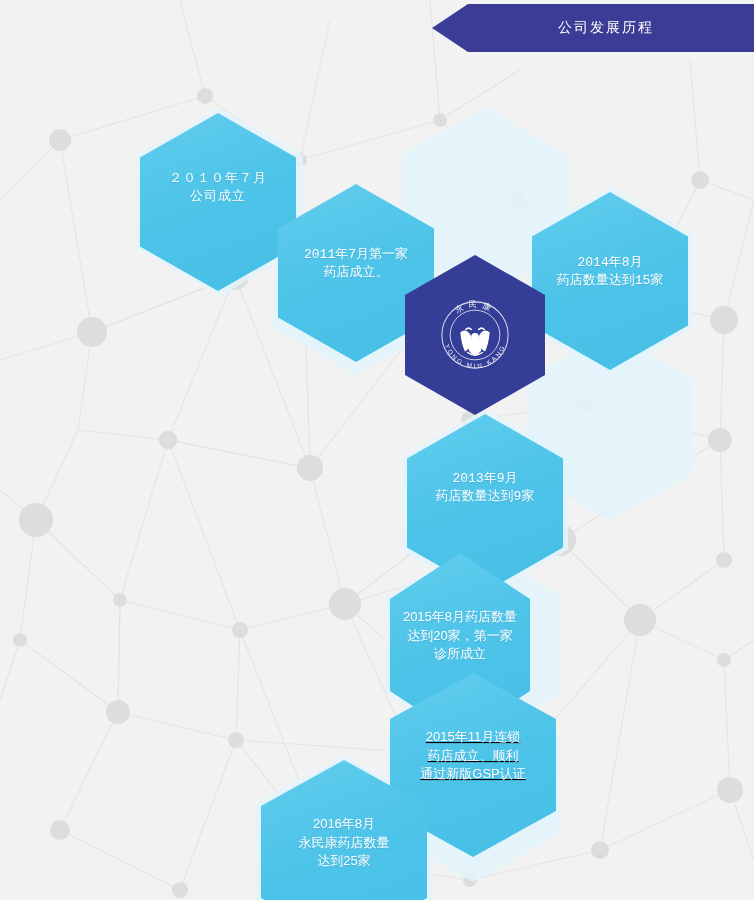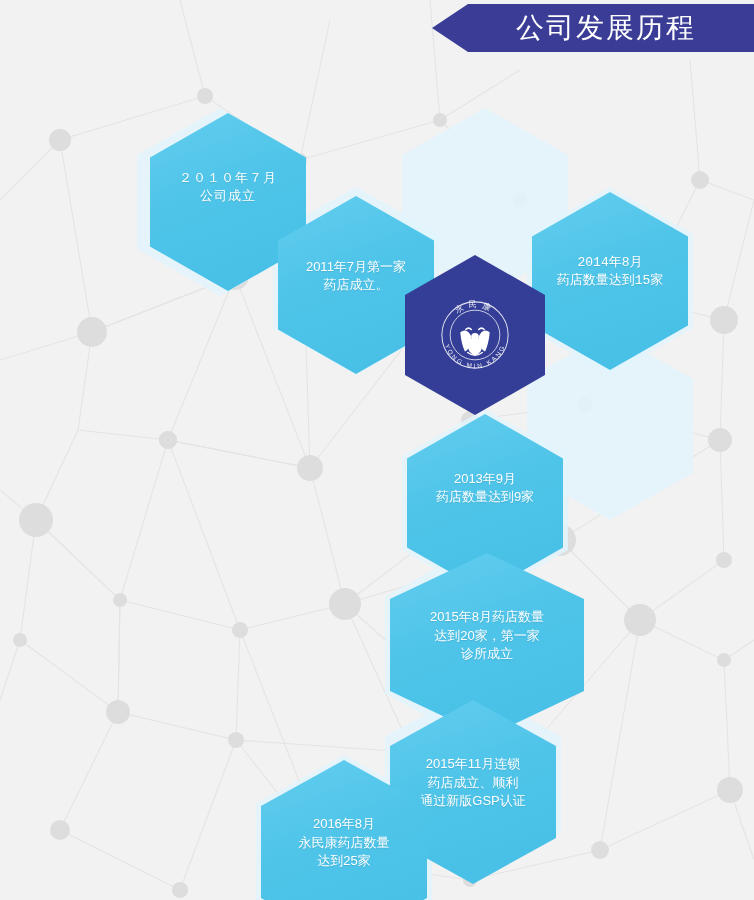--- a/index.html
+++ b/index.html
@@ -34,21 +34,21 @@
     width:322px; height:48px;
     background:#3a3c96;
     z-index:5;
     clip-path: polygon(0% 50%, 36px 0%, 100% 0%, 100% 100%, 36px 100%);
     display:flex;
     align-items:center;
     justify-content:center;
   }
   #banner-title {
     color:#ffffff;
-    font-size:28px;
+    font-size:14px;
     letter-spacing:2px;
     font-weight:500;
     padding-left:26px;
     white-space:nowrap;
   }
 
   
   .hex {
     position:absolute;
     z-index:3;
@@ -180,27 +180,27 @@
       <circle cx="724" cy="660" r="7"></circle>
       <circle cx="168" cy="440" r="9"></circle>
     </g>
   </svg>
 
   <div id="banner">
     <span id="banner-title">公司发展历程</span>
   </div>
 
   <div class="hex-ring" style="left:137px; top:108px; width:166px; height:188px;"></div>
-  <div class="hex hex-blue shift-up" style="left:150px; top:113px; width:156px; height:178px;">
+  <div class="hex hex-blue shift-up" style="left:140px; top:113px; width:156px; height:178px;">
     <span class="hex-label wide-sp">２０１０年７月
 公司成立</span>
   </div>
 
   <div class="hex-ring" style="left:273px; top:187px; width:166px; height:188px;"></div>
-  <div class="hex hex-blue shift-up2" style="left:278px; top:196px; width:156px; height:178px;">
+  <div class="hex hex-blue shift-up2" style="left:278px; top:184px; width:156px; height:178px;font-family:Liberation Mono, monospace;">
     <span class="hex-label">2011年7月第一家
 药店成立。</span>
   </div>
 
   <div class="hex-ring" style="left:402px; top:108px; width:166px; height:188px;"></div>
 
   <div class="hex-ring" style="left:527px; top:187px; width:166px; height:188px;"></div>
   <div class="hex hex-blue shift-up2" style="left:532px; top:192px; width:156px; height:178px;font-family:Liberation Mono, monospace;">
     <span class="hex-label">2014年8月
 药店数量达到15家</span>
@@ -231,34 +231,34 @@
           <circle cx="50" cy="52" r="4.2"></circle>
           <path d="M40 44 q3 -3 6 0" fill="none" stroke="#ffffff" stroke-width="1.6" stroke-linecap="round"></path>
           <path d="M54 44 q3 -3 6 0" fill="none" stroke="#ffffff" stroke-width="1.6" stroke-linecap="round"></path>
           <path d="M42 69 q8 6 16 0" fill="none" stroke="#ffffff" stroke-width="1.5" stroke-linecap="round"></path>
         </g>
       </svg>
     </div>
   </div>
 
   <div class="hex-ring" style="left:402px; top:409px; width:166px; height:188px;"></div>
-  <div class="hex hex-blue shift-up" style="left:407px; top:414px; width:156px; height:178px;">
+  <div class="hex hex-blue shift-up" style="left:407px; top:414px; width:156px; height:178px;font-family:Liberation Mono, monospace;">
     <span class="hex-label">2013年9月
 药店数量达到9家</span>
   </div>
 
   <div class="hex-ring" style="left:385px; top:548px; width:176px; height:194px;"></div>
-  <div class="hex hex-blue shift-up2" style="left:390px; top:553px; width:194px; height:184px;">
+  <div class="hex hex-blue shift-up2" style="left:390px; top:553px; width:140px; height:184px;">
     <span class="hex-label">2015年8月药店数量
 达到20家，第一家
 诊所成立</span>
   </div>
 
   <div class="hex-ring" style="left:385px; top:688px; width:176px; height:194px;"></div>
-  <div class="hex hex-blue shift-up2" style="left:390px; top:700px; width:166px; height:184px;">
+  <div class="hex hex-blue shift-up2" style="left:390px; top:673px; width:166px; height:184px;text-decoration:underline;">
     <span class="hex-label">2015年11月连锁
 药店成立、顺利
 通过新版GSP认证</span>
   </div>
 
   <div class="hex-ring" style="left:256px; top:755px; width:176px; height:194px;"></div>
   <div class="hex hex-blue shift-up2" style="left:261px; top:760px; width:166px; height:184px;">
     <span class="hex-label">2016年8月
 永民康药店数量
 达到25家</span>

